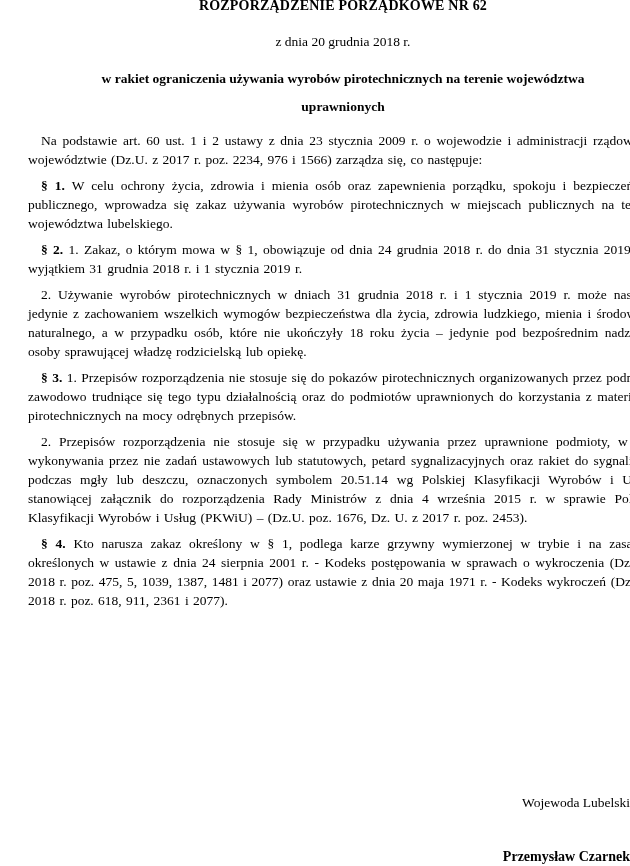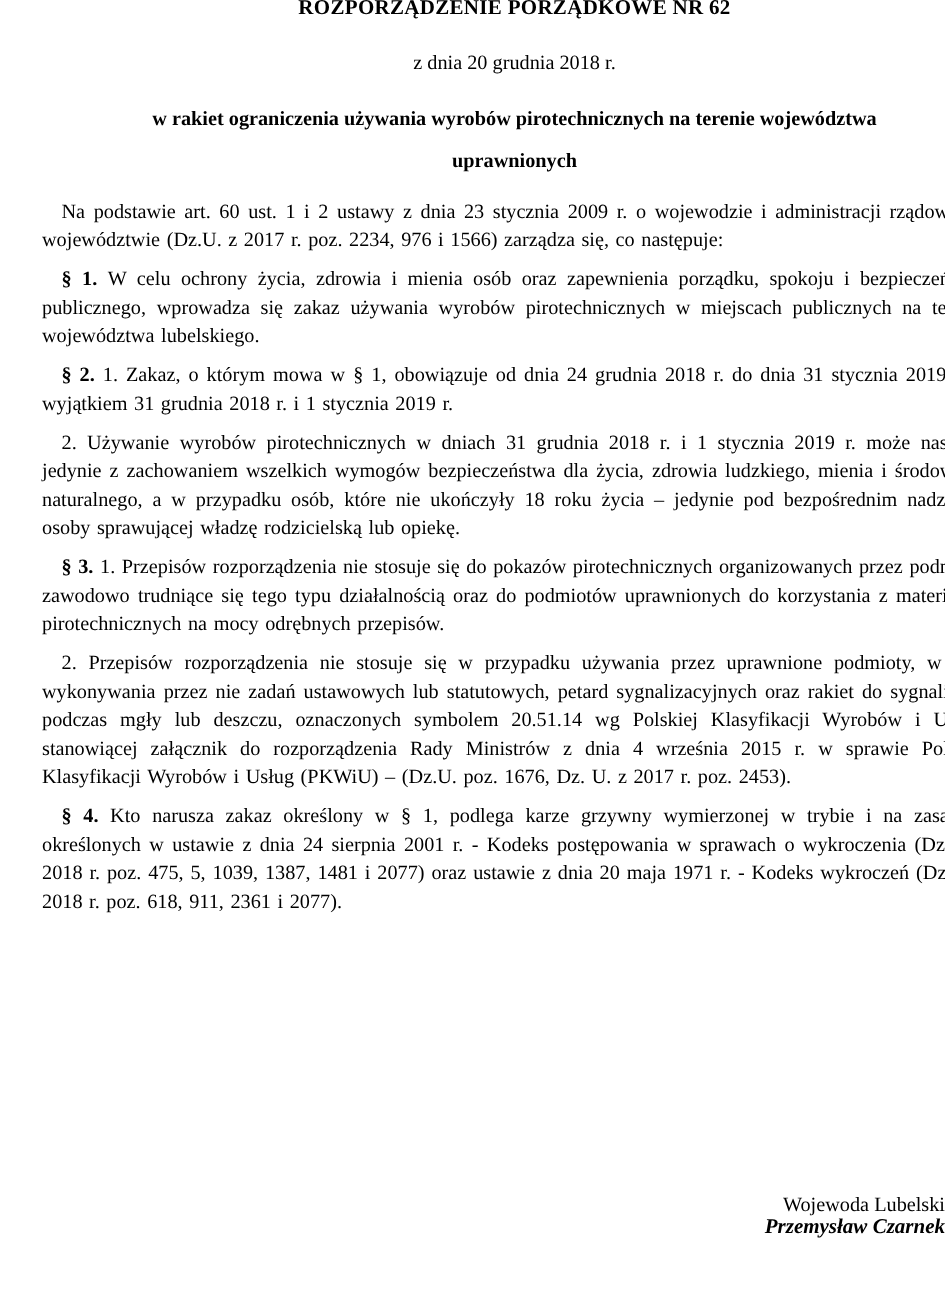--- a/index.html
+++ b/index.html
@@ -58,24 +58,24 @@
     top: 795px;
     left: 315px;
     width: 315px;
     text-align: right;
   }
   .sig-role {
     font-size: 13.5px;
     line-height: 16px;
   }
   .sig-name {
+    margin-top: 38px;
     font-size: 14px;
     font-weight: bold;
     line-height: 16px;
-    font-style: italic;
   }
 </style>
 </head>
 <body>
 
 <div class="page">
 
   <div class="doc-title">
     <div>ROZPORZĄDZENIE PORZĄDKOWE NR 62</div>
   </div>

